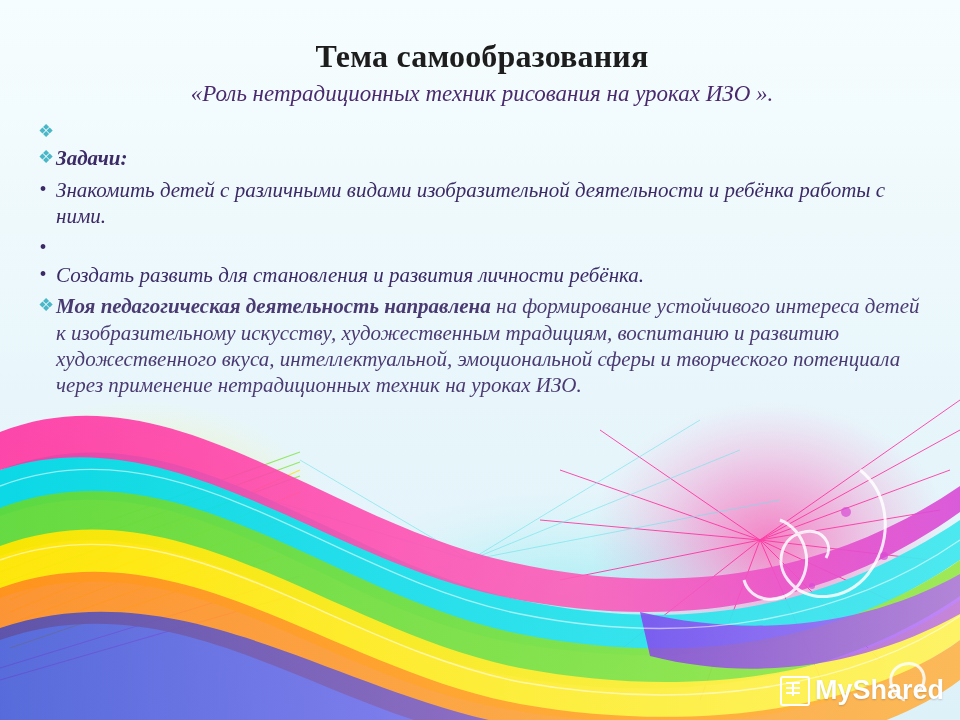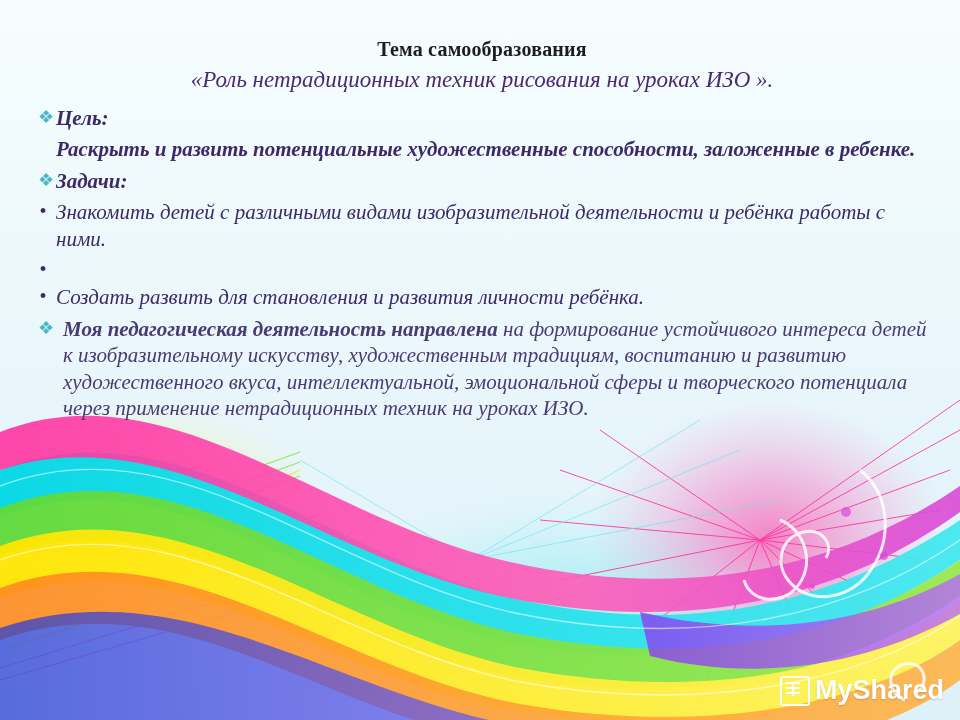--- a/index.html
+++ b/index.html
@@ -36,21 +36,21 @@
   
   .content {
     position: relative;
     z-index: 5;
     padding: 38px 26px 0 30px;
     box-sizing: border-box;
   }
   .title {
     text-align: center;
     font-weight: bold;
-    font-size: 20px;
+    font-size: 32px;
     color: #1d1d1d;
     letter-spacing: 0.2px;
     margin: 0 0 6px 0;
     font-family: "Liberation Serif", serif;
   }
   .subtitle {
     text-align: center;
     font-weight: normal;
     font-style: italic;
     font-size: 23px;
@@ -101,21 +101,20 @@
   }
   .row .txt {
     flex: 1 1 auto;
   }
   .heading-inline {
     font-weight: bold;
     font-style: italic;
   }
   .fade-low {
     color: #4a3a72;
-    margin-left: 7px;
   }
 
   
   .logo {
     position: absolute;
     right: 16px;
     bottom: 14px;
     z-index: 6;
     display: flex;
     align-items: center;
@@ -286,27 +285,22 @@
     </svg>
   </div>
 
   <div class="content">
 
     <h1 class="title">Тема самообразования</h1>
     <h2 class="subtitle">«Роль нетрадиционных техник рисования на уроках ИЗО ».</h2>
 
     <div class="row">
       <span class="marker-diamond">❖</span>
-      <span class="txt line bold">Цель:</span>
-    </div>
-
-    <div class="row">
-      <span class="marker-none"></span>
-      <span class="txt line bold">Раскрыть и развить потенциальные художественные способности, заложенные в ребенке.</span>
-    </div>
+    </div>
+
 
     <div class="row">
       <span class="marker-diamond">❖</span>
       <span class="txt line bold">Задачи:</span>
     </div>
 
     <div class="row">
       <span class="marker-dot">•</span>
       <span class="txt line">Знакомить детей с различными видами изобразительной деятельности  и ребёнка работы с ними.</span>
     </div>

